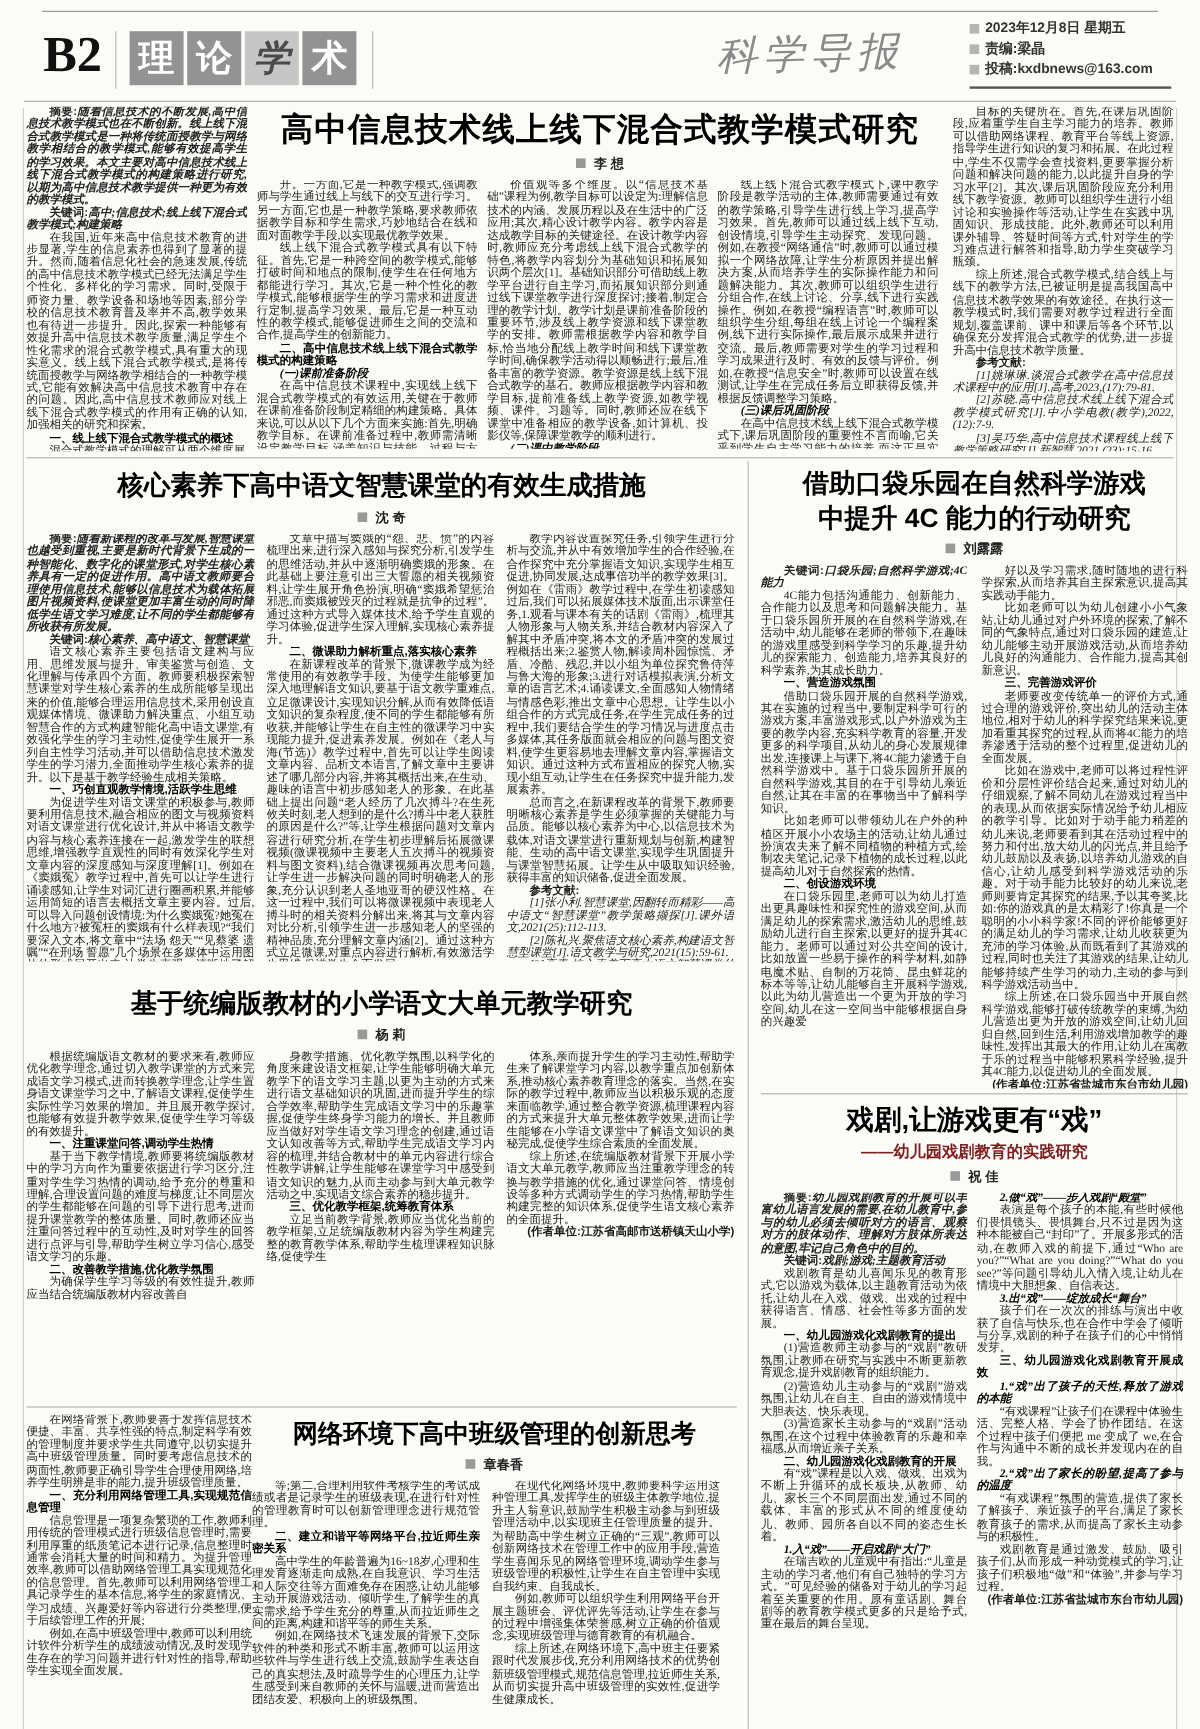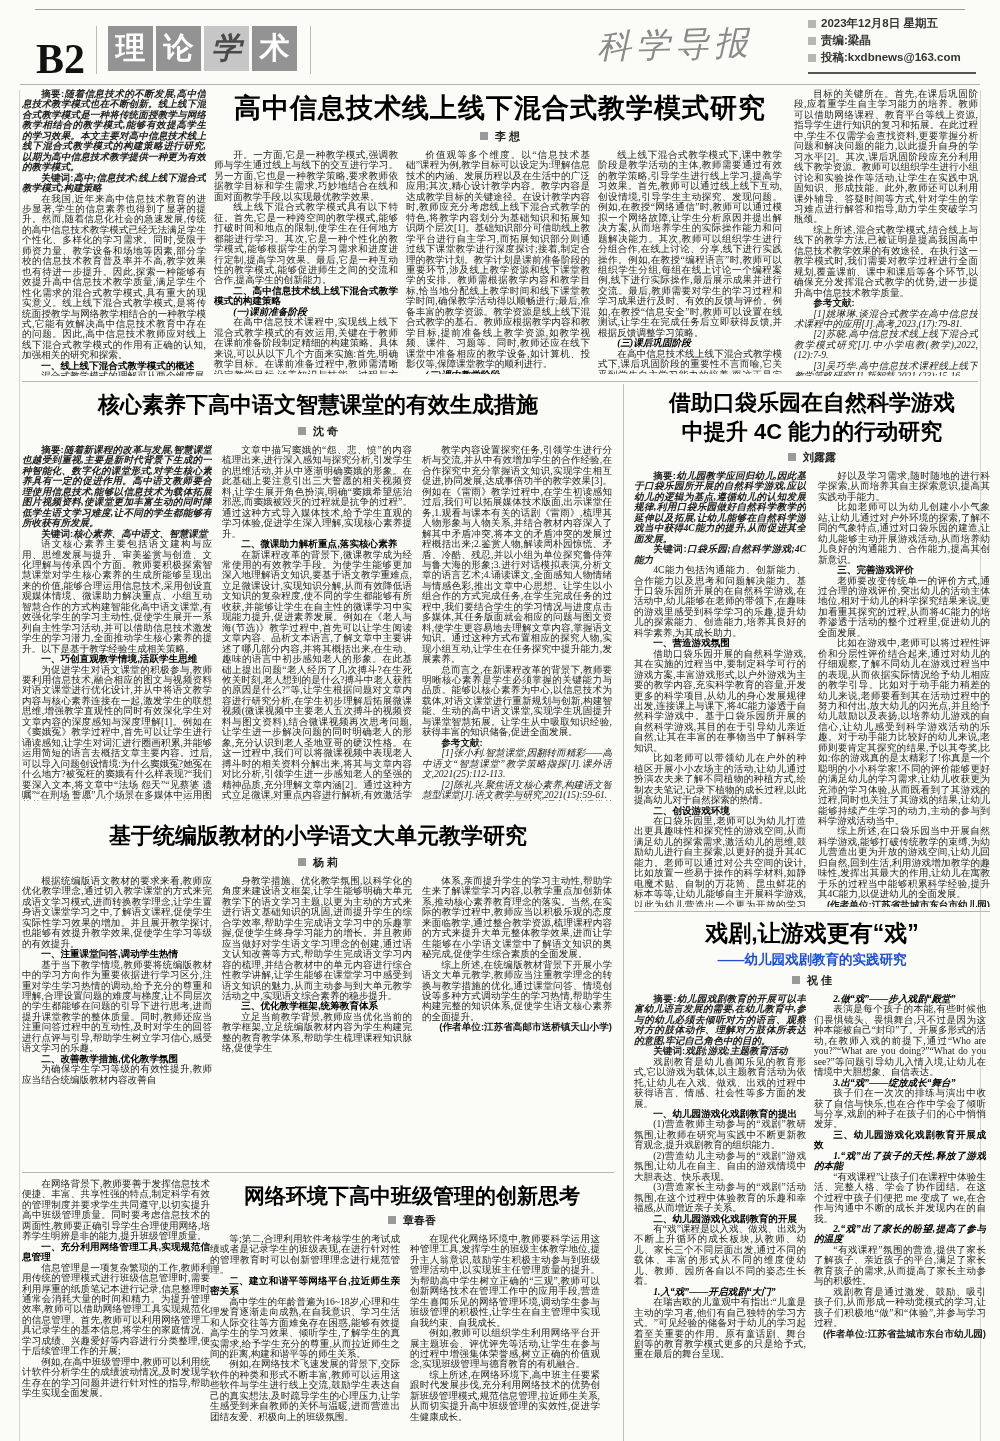--- a/index.html
+++ b/index.html
@@ -2,21 +2,21 @@
 <html><head>
 <meta charset="utf-8">
 <style>
   html,body{margin:0;padding:0;background:#e9e9e6;}
   .page{position:relative;width:1000px;height:1441px;margin:0 auto;background:#fbfbf8;overflow:hidden;
         font-family:"Liberation Serif","DejaVu Serif",serif;color:#1b1b1b;}
   
   .hdr{position:relative;height:84px;}
   .hdr .toprule{position:absolute;left:35px;right:35px;top:9px;height:1px;background:#9a9a98;}
   .hdr-bottom{position:absolute;left:20px;right:20px;top:84px;height:1px;background:#b3b3b0;}
-  .edition{position:absolute;left:36px;top:35px;font-family:"Liberation Serif",serif;font-weight:bold;font-size:42px;color:#111;}
+  .edition{position:absolute;left:36px;top:22px;font-family:"Liberation Serif",serif;font-weight:bold;font-size:42px;color:#111;}
   .vline{position:absolute;top:26px;width:1px;height:48px;background:#bbb;}
   .logoboxes{position:absolute;left:108px;top:26px;display:flex;gap:3px;}
   .lbox{width:45px;height:45px;display:flex;align-items:center;justify-content:center;
         font-family:"Liberation Sans",sans-serif;font-weight:bold;font-size:30px;background:#939393;color:#fff;}
   .lbox.light{background:#c6c6c6;color:#4a4a4a;font-style:italic;font-family:"DejaVu Serif",serif;}
   .masthead{position:absolute;left:560px;top:22px;width:230px;text-align:center;
             font-family:"DejaVu Serif",serif;font-style:italic;font-size:34px;color:#8a8a8a;
             letter-spacing:5px;transform:rotate(-1.5deg);}
   .pubinfo{position:absolute;right:24px;top:14px;width:168px;border-bottom:2px solid #555;padding-bottom:5px;
            font-family:"Liberation Sans",sans-serif;font-size:11.5px;font-weight:bold;color:#333;}
@@ -37,21 +37,21 @@
   .right-region{flex:1;border-left:1px solid #bfbfbc;padding-left:10px;margin-left:9px;}
   .col{font-size:9.6px;line-height:10.45px;text-align:justify;overflow:hidden;}
   
   .t{font-family:"Liberation Sans",sans-serif;font-weight:bold;color:#000;text-align:center;margin:0;}
   .t1{font-size:27px;letter-spacing:1px;line-height:34px;margin-top:2px;}
   .t2{font-size:22px;line-height:30px;margin-top:6px;}
   .t3{font-size:22px;line-height:29px;margin-top:4px;}
   .t4{font-size:22px;line-height:30px;margin-top:20px;}
   .t5{font-size:23px;line-height:30px;margin-top:6px;}
   .t6{font-size:21px;line-height:26px;margin-top:4px;}
-  .sub{font-family:"Liberation Sans",sans-serif;font-weight:bold;font-size:13.5px;text-align:center;margin-top:3px;color:#1d4ed8;}
+  .sub{font-family:"Liberation Sans",sans-serif;font-weight:bold;font-size:13.5px;text-align:center;margin-top:3px;color:#7f1d1d;}
   .byline{font-family:"Liberation Sans",sans-serif;font-size:11px;font-weight:bold;text-align:center;margin:4px 0 6px;color:#222;}
   .bsq{display:inline-block;width:8px;height:8px;background:#999;margin-right:7px;}
   
   .blk{margin:0;}
   .blk.p{text-indent:2em;}
   .blk.abstract,.blk.kw{font-style:italic;font-weight:600;text-indent:2em;color:#222;}
   .blk.abstract .lbl,.blk.kw .lbl{font-weight:bold;font-style:normal;font-family:"Liberation Sans",sans-serif;}
   .blk.h1{font-family:"Liberation Sans",sans-serif;font-weight:bold;text-indent:2em;color:#000;}
   .blk.h2,.blk.h3{font-weight:bold;font-style:italic;text-indent:2em;color:#000;}
   .blk.refh{font-weight:bold;font-family:Liberation Sans, sans-serif;text-indent:2em;}
@@ -204,41 +204,40 @@
               <div class="blk p">信息管理是一项复杂繁琐的工作,教师利用传统的管理模式进行班级信息管理时,需要利用厚重的纸质笔记本进行记录,信息整理时通常会消耗大量的时间和精力。为提升管理效率,教师可以借助网络管理工具实现规范化的信息管理。首先,教师可以利用网络管理工具记录学生的基本信息,将学生的家庭情况、学习成绩、兴趣爱好等内容进行分类整理,便于后续管理工作的开展;</div>
               <div class="blk p">例如,在高中班级管理中,教师可以利用统计软件分析学生的成绩波动情况,及时发现学生存在的学习问题并进行针对性的指导,帮助学生实现全面发展。</div>
             </div>
           <div style="flex:1">
             <h1 class="t t6">网络环境下高中班级管理的创新思考</h1>
             <div class="byline"><i class="bsq"></i>章春香</div>
             <div class="cols" style="gap:10px">
               <div class="col" style="width:190px;height:222px">
                   <div class="blk p">等;第二,合理利用软件考核学生的考试成绩或者是记录学生的班级表现,在进行针对性的管理教育时可以创新管理理念进行规范管理。</div>
                   <div class="blk h1">二、建立和谐平等网络平台,拉近师生亲密关系</div>
-                  <div class="blk p">高中学生的年龄普遍为16~18岁,心理和生理发育逐渐走向成熟,在自我意识、学习生活和人际交往等方面难免存在困惑,能够有效提高学生的学习效果、倾听学生,了解学生的真实需求,给予学生充分的尊重,从而拉近师生之间的距离,构建和谐平等的师生关系。</div>
+                  <div class="blk p">高中学生的年龄普遍为16~18岁,心理和生理发育逐渐走向成熟,在自我意识、学习生活和人际交往等方面难免存在困惑,让幼儿能够主动开展游戏活动、倾听学生,了解学生的真实需求,给予学生充分的尊重,从而拉近师生之间的距离,构建和谐平等的师生关系。</div>
                   <div class="blk p">例如,在网络技术飞速发展的背景下,交际软件的种类和形式不断丰富,教师可以运用这些软件与学生进行线上交流,鼓励学生表达自己的真实想法,及时疏导学生的心理压力,让学生感受到来自教师的关怀与温暖,进而营造出团结友爱、积极向上的班级氛围。</div>
                 </div>
               <div class="col" style="width:190px;height:222px">
                   <div class="blk p">在现代化网络环境中,教师要科学运用这种管理工具,发挥学生的班级主体教学地位,提升主人翁意识,鼓励学生积极主动参与到班级管理活动中,以实现班主任管理质量的提升。为帮助高中学生树立正确的“三观”,教师可以创新网络技术在管理工作中的应用手段,营造学生喜闻乐见的网络管理环境,调动学生参与班级管理的积极性,让学生在自主管理中实现自我约束、自我成长。</div>
                   <div class="blk p">例如,教师可以组织学生利用网络平台开展主题班会、评优评先等活动,让学生在参与的过程中增强集体荣誉感,树立正确的价值观念,实现班级管理与德育教育的有机融合。</div>
                   <div class="blk p">综上所述,在网络环境下,高中班主任要紧跟时代发展步伐,充分利用网络技术的优势创新班级管理模式,规范信息管理,拉近师生关系,从而切实提升高中班级管理的实效性,促进学生健康成长。</div>
                 </div>
             </div>
           </div>
         </section>
       </div>
 
       <div class="right-region">
 
         <section>
           <h1 class="t t3">借助口袋乐园在自然科学游戏<br>中提升 4C 能力的行动研究</h1>
           <div class="byline"><i class="bsq"></i>刘露露</div>
           <div class="cols" style="gap:12px">
             <div class="col" style="width:172px;height:436px">
-                <div class="blk abstract"><span class="lbl">摘要:</span>幼儿园教学应回归幼儿,因此基于口袋乐园所开展的自然科学游戏,应以幼儿的逻辑为基点,遵循幼儿的认知发展规律,利用口袋乐园做好自然科学教学的延伸以及拓展,让幼儿能够在自然科学游戏当中获得4C能力的提升,从而促进其全面发展。</div>
                 <div class="blk kw"><span class="lbl">关键词:</span>口袋乐园;自然科学游戏;4C能力</div>
                 <div class="blk p">4C能力包括沟通能力、创新能力、合作能力以及思考和问题解决能力。基于口袋乐园所开展的在自然科学游戏,在活动中,幼儿能够在老师的带领下,在趣味的游戏里感受到科学学习的乐趣,提升幼儿的探索能力、创造能力,培养其良好的科学素养,为其成长助力。</div>
                 <div class="blk h1">一、营造游戏氛围</div>
                 <div class="blk p">借助口袋乐园开展的自然科学游戏,其在实施的过程当中,要制定科学可行的游戏方案,丰富游戏形式,以户外游戏为主要的教学内容,充实科学教育的容量,开发更多的科学项目,从幼儿的身心发展规律出发,连接课上与课下,将4C能力渗透于自然科学游戏中。基于口袋乐园所开展的自然科学游戏,其目的在于引导幼儿亲近自然,让其在丰富的在事物当中了解科学知识。</div>
                 <div class="blk p">比如老师可以带领幼儿在户外的种植区开展小小农场主的活动,让幼儿通过扮演农夫来了解不同植物的种植方式,绘制农夫笔记,记录下植物的成长过程,以此提高幼儿对于自然探索的热情。</div>
                 <div class="blk h1">二、创设游戏环境</div>
                 <div class="blk p">在口袋乐园里,老师可以为幼儿打造出更具趣味性和探究性的游戏空间,从而满足幼儿的探索需求,激活幼儿的思维,鼓励幼儿进行自主探索,以更好的提升其4C能力。老师可以通过对公共空间的设计,比如放置一些易于操作的科学材料,如静电魔术贴、自制的万花筒、昆虫鲜花的标本等等,让幼儿能够自主开展科学游戏,以此为幼儿营造出一个更为开放的学习空间,幼儿在这一空间当中能够根据自身的兴趣爱</div>
               </div>
             <div class="col" style="width:172px;height:436px">
                 <div class="blk p">好以及学习需求,随时随地的进行科学探索,从而培养其自主探索意识,提高其实践动手能力。</div>

